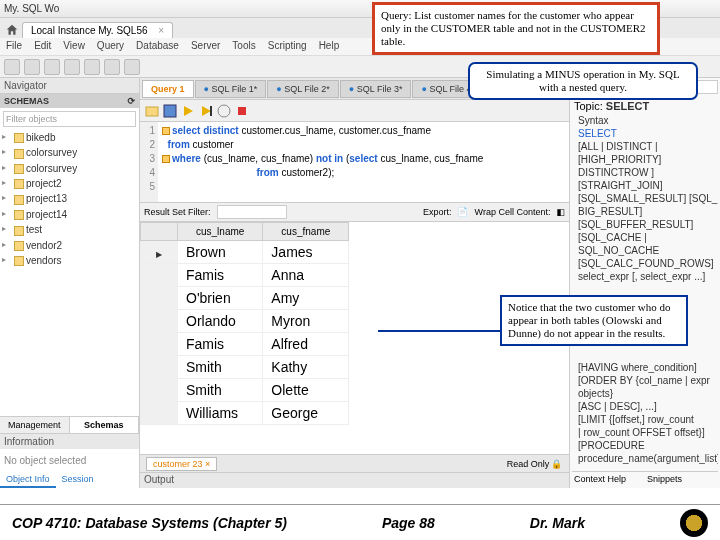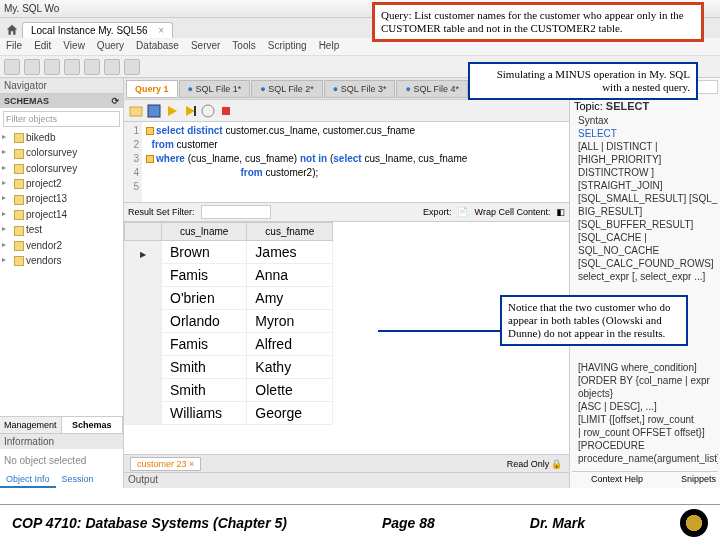--- a/index.html
+++ b/index.html
@@ -13,21 +13,21 @@
   .conn-tab { background:#fff; border:1px solid #bbb; border-bottom:none; padding:2px 8px; font-size:10px; border-radius:3px 3px 0 0; }
   .conn-tab .close { margin-left:8px; color:#999; }
   
   .menu-bar { height:18px; background:#f5f5f5; border-bottom:1px solid #ddd; display:flex; gap:12px; padding:2px 6px; font-size:10px; color:#444; }
   
   .toolbar { height:22px; background:#f0f0f0; border-bottom:1px solid #ccc; display:flex; align-items:center; padding:0 4px; gap:4px; }
   .tb-icon { width:16px; height:16px; background:#ddd; border:1px solid #bbb; border-radius:2px; }
   
   .main-area { display:flex; height: 410px; }
   
-  .navigator { width:124px; border-right:1px solid #ccc; display:flex; flex-direction:column; }
+  .navigator { width:140px; border-right:1px solid #ccc; display:flex; flex-direction:column; }
   .nav-hdr { background:#e8e8e8; padding:2px 4px; font-size:10px; color:#555; border-bottom:1px solid #ccc; display:flex; justify-content:space-between; }
   .schemas-label { background:#d0d0d0; padding:2px 4px; font-size:9px; font-weight:bold; color:#333; display:flex; justify-content:space-between; }
   .filter-box { margin:3px; border:1px solid #ccc; padding:2px; font-size:9px; color:#999; }
   .schema-list { flex:1; overflow:auto; }
   .schema-item { padding:2px 4px 2px 14px; font-size:10px; color:#333; position:relative; }
   .schema-item::before { content:"▸"; position:absolute; left:2px; color:#888; font-size:8px; }
   .schema-item .db-icon { display:inline-block; width:10px; height:10px; background:#f9d77e; border:1px solid #c9a73e; margin-right:2px; vertical-align:middle; }
   .nav-tabs { display:flex; border-top:1px solid #ccc; }
   .nav-tabs div { flex:1; font-size:9px; padding:3px 2px; text-align:center; background:#eee; border-right:1px solid #ccc; }
   .nav-tabs div.active { background:#fff; font-weight:bold; }
@@ -70,21 +70,21 @@
   .output-hdr { height:16px; background:#e8e8e8; border-top:1px solid #ccc; padding:1px 4px; font-size:10px; color:#555; }
   
   .right-panel { width:150px; background:#f8f8f8; display:flex; flex-direction:column; padding:2px; font-size:9px; }
   .rp-top { display:flex; gap:4px; align-items:center; margin-bottom:2px; }
   .rp-top .sel { flex:1; border:1px solid #ccc; padding:1px 3px; background:#fff; }
   .rp-topic { font-size:11px; margin:4px 0 2px 2px; }
   .rp-topic strong { color:#333; }
   .rp-body { line-height:13px; color:#333; padding-left:6px; font-family:'Courier New',monospace; font-size:10px; overflow:hidden; }
   .rp-body .k { color:#2060d0; }
   .rp-tabs { display:flex; border-top:1px solid #ccc; margin-top:auto; }
-  .rp-tabs div { flex:1; font-size:9px; padding:2px; text-align:right; }
+  .rp-tabs div { flex:1; font-size:9px; padding:2px; text-align:left; }
   
   .callout { position:absolute; background:#fff; border:3px solid #d04020; padding:4px 6px; font-size:11px; line-height:13px; font-family:'Times New Roman',serif; z-index:100; }
   .callout.blue { border:2px solid #003399; }
   .callout2-line { position:absolute; background:#003399; height:2px; z-index:99; }
   
   .foot { position:absolute; bottom:0; left:0; right:0; height:36px; background:#fff; border-top:1px solid #999; display:flex; align-items:center; justify-content:space-between; padding:8px 12px; font-family:'Times New Roman',serif; font-style:italic; font-weight:bold; font-size:14px; }
   .foot .logo { width:28px; height:28px; background:radial-gradient(circle,#c9a227 40%,#000 42%,#000 100%); border-radius:50%; }
 </style>
 </head>
 <body>
@@ -308,22 +308,22 @@
       <div>[PROCEDURE</div>
       <div>procedure_name(argument_list)]</div>
     </div>
     <div class="rp-tabs">
       <div>Context Help</div>
       <div>Snippets</div>
     </div>
   </div>
 </div>
 
-<div class="callout" style="top:2px; left:372px; width:332px;">Query: List customer names for the customer who appear only in the CUSTOMER table and not in the CUSTOMER2 table.</div>
-<div class="callout blue" style="top:62px; left:468px; width:230px; text-align:right;">Simulating a MINUS operation in My. SQL with a nested query.</div>
+<div class="callout" style="top:2px; left:372px; width:288px;">Query: List customer names for the customer who appear only in the CUSTOMER table and not in the CUSTOMER2 table.</div>
+<div class="callout blue" style="top:62px; left:468px; width:230px; text-align:center;border-radius:7px;">Simulating a MINUS operation in My. SQL with a nested query.</div>
 <div class="callout blue" style="top:295px; left:500px; width:188px;">Notice that the two customer who do appear in both tables (Olowski and Dunne) do not appear in the results.</div>
 <div class="callout2-line" style="top:330px; left:378px; width:122px;"></div>
 
 <div class="foot">
   <span>COP 4710: Database Systems  (Chapter 5)</span>
   <span>Page 88</span>
   <span>Dr. Mark</span>
   <div class="logo"></div>
 </div>
 

